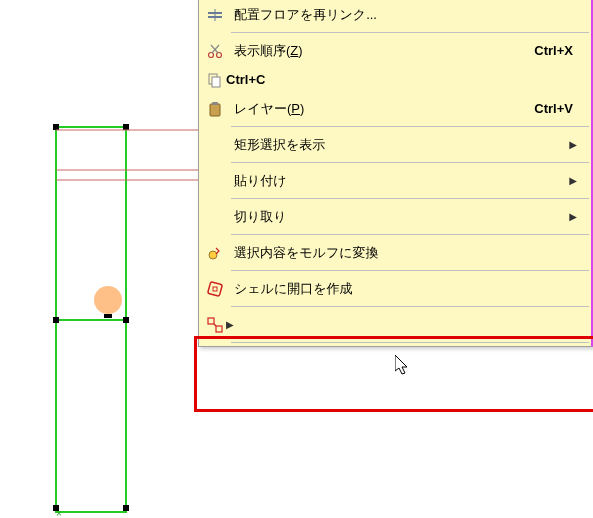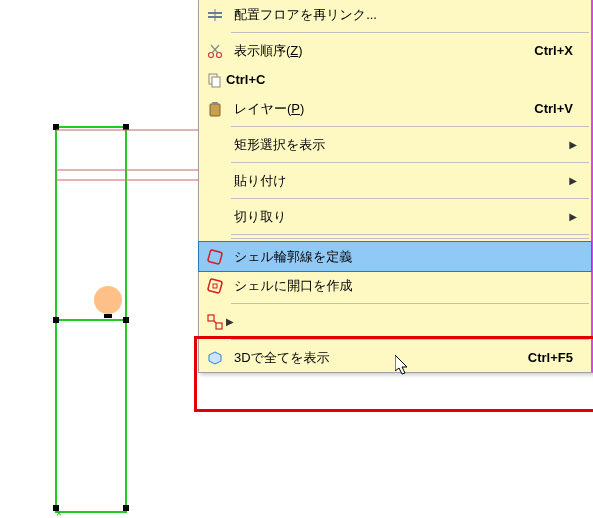--- a/index.html
+++ b/index.html
@@ -191,31 +191,32 @@
   <div class="separator"></div>
 
   <div class="menu-item">
     <span class="icon-cell"></span>
     <span class="label-cell">切り取り</span>
     <span class="submenu-arrow">▶</span>
   </div>
 
   <div class="separator"></div>
 
-
-  <div class="separator"></div>
-
-  <div class="menu-item hovered">
-    <span class="icon-cell">
-      <svg width="16" height="16">
-          <rect x="2" y="2" width="12" height="12" rx="2" fill="none" stroke="#d02020" stroke-width="1.5" transform="rotate(15 8 8)"></rect>
-        </svg>
-    </span>
-    <span class="label-cell">シェル輪郭線を定義</span>
-  </div>
+  <div class="menu-item">
+    <span class="icon-cell">
+      <svg width="16" height="16">
+          <circle cx="6" cy="10" r="4" fill="#ffcc40" stroke="#806020" stroke-width="0.8"></circle>
+          <path d="M9 3 l3 3 l-3 3" fill="none" stroke="#d02020" stroke-width="1.2"></path>
+        </svg>
+    </span>
+    <span class="label-cell">選択内容をモルフに変換</span>
+  </div>
+
+  <div class="separator"></div>
+
 
   <div class="menu-item">
     <span class="icon-cell">
       <svg width="16" height="16">
           <rect x="2" y="2" width="12" height="12" rx="2" fill="none" stroke="#d02020" stroke-width="1.5" transform="rotate(15 8 8)"></rect>
           <rect x="6" y="6" width="4" height="4" fill="none" stroke="#d02020" stroke-width="1"></rect>
         </svg>
     </span>
     <span class="label-cell">シェルに開口を作成</span>
   </div>
@@ -229,29 +230,20 @@
           <rect x="9" y="9" width="6" height="6" fill="none" stroke="#d02020" stroke-width="1.2"></rect>
           <line x1="7" y1="7" x2="9" y2="9" stroke="#d02020" stroke-width="1.2"></line>
         </svg>
     </span>
     <span class="submenu-arrow">▶</span>
   </div>
 
   <div class="separator"></div>
 
 
-  <div class="menu-item">
-    <span class="icon-cell">
-      <svg width="16" height="16">
-          <polygon points="8,2 14,5 14,11 8,14 2,11 2,5" fill="#cce4ff" stroke="#3080d0" stroke-width="1"></polygon>
-        </svg>
-    </span>
-    <span class="label-cell">3Dで全てを表示</span>
-    <span class="shortcut-cell">Ctrl+F5</span>
-  </div>
 
 </div>
 
 <div class="red-box"></div>
 
 <svg class="cursor" width="20" height="24">
   <polygon points="0,0 0,16 4,13 7,19 10,18 7,12 12,12" fill="#fff" stroke="#000" stroke-width="1"></polygon>
 </svg>
 
 </body></html>

